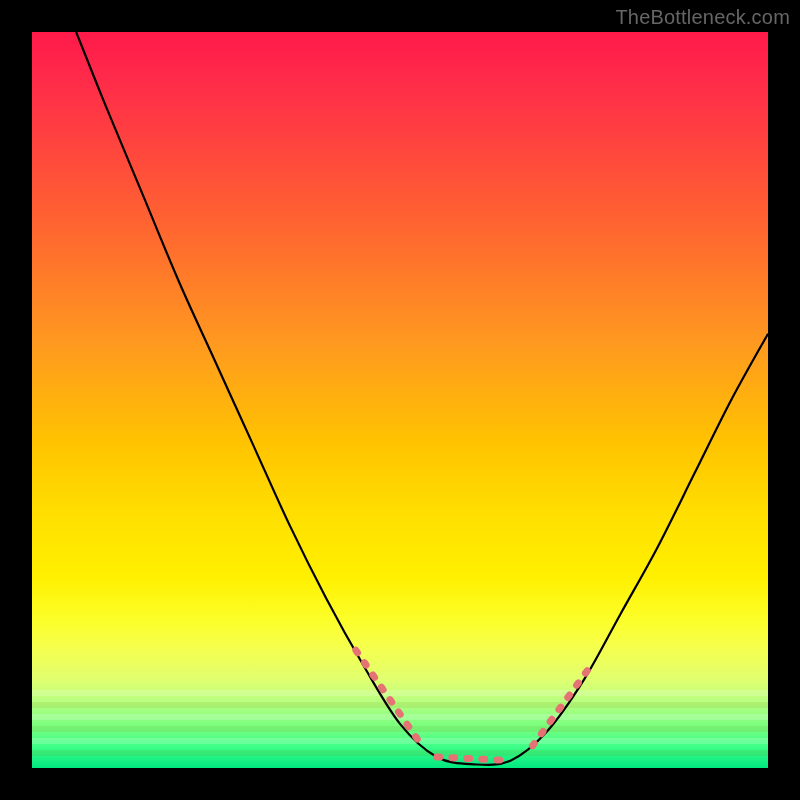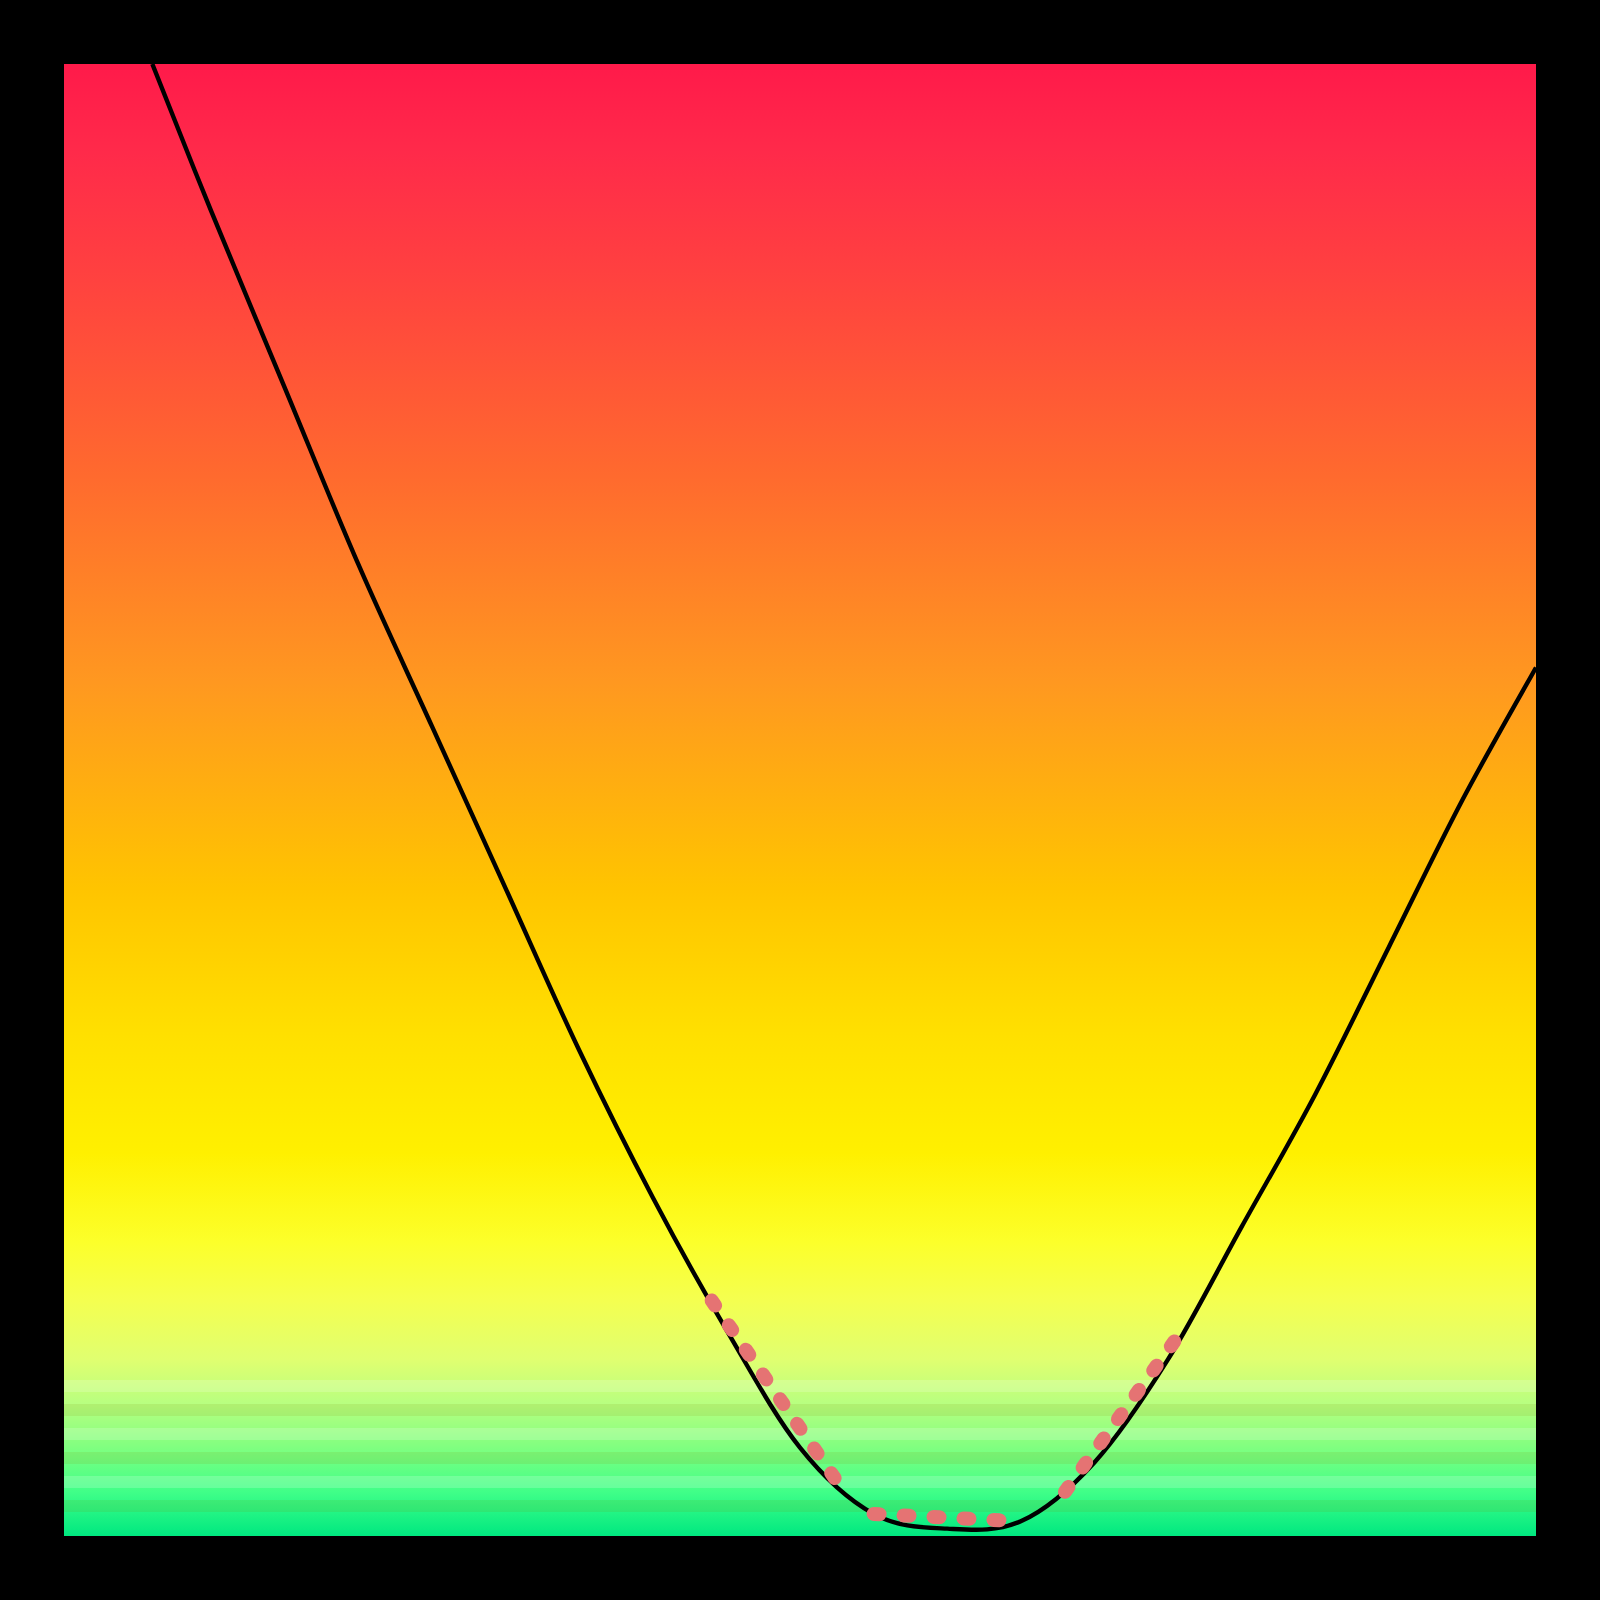--- a/index.html
+++ b/index.html
@@ -67,20 +67,21 @@
     left: 0;
     top: 0;
     width: 100%;
     height: 100%;
   }
 </style>
 </head>
 <body>
 
 <div class="frame">
+  <div class="watermark">TheBottleneck.com</div>
 
   <div class="plot-area">
 
     <div class="band light" style="bottom:72px"></div>
     <div class="band dark" style="bottom:60px"></div>
     <div class="band light" style="bottom:48px"></div>
     <div class="band dark" style="bottom:36px"></div>
     <div class="band light" style="bottom:24px"></div>
     <div class="band dark" style="bottom:12px"></div>
 

